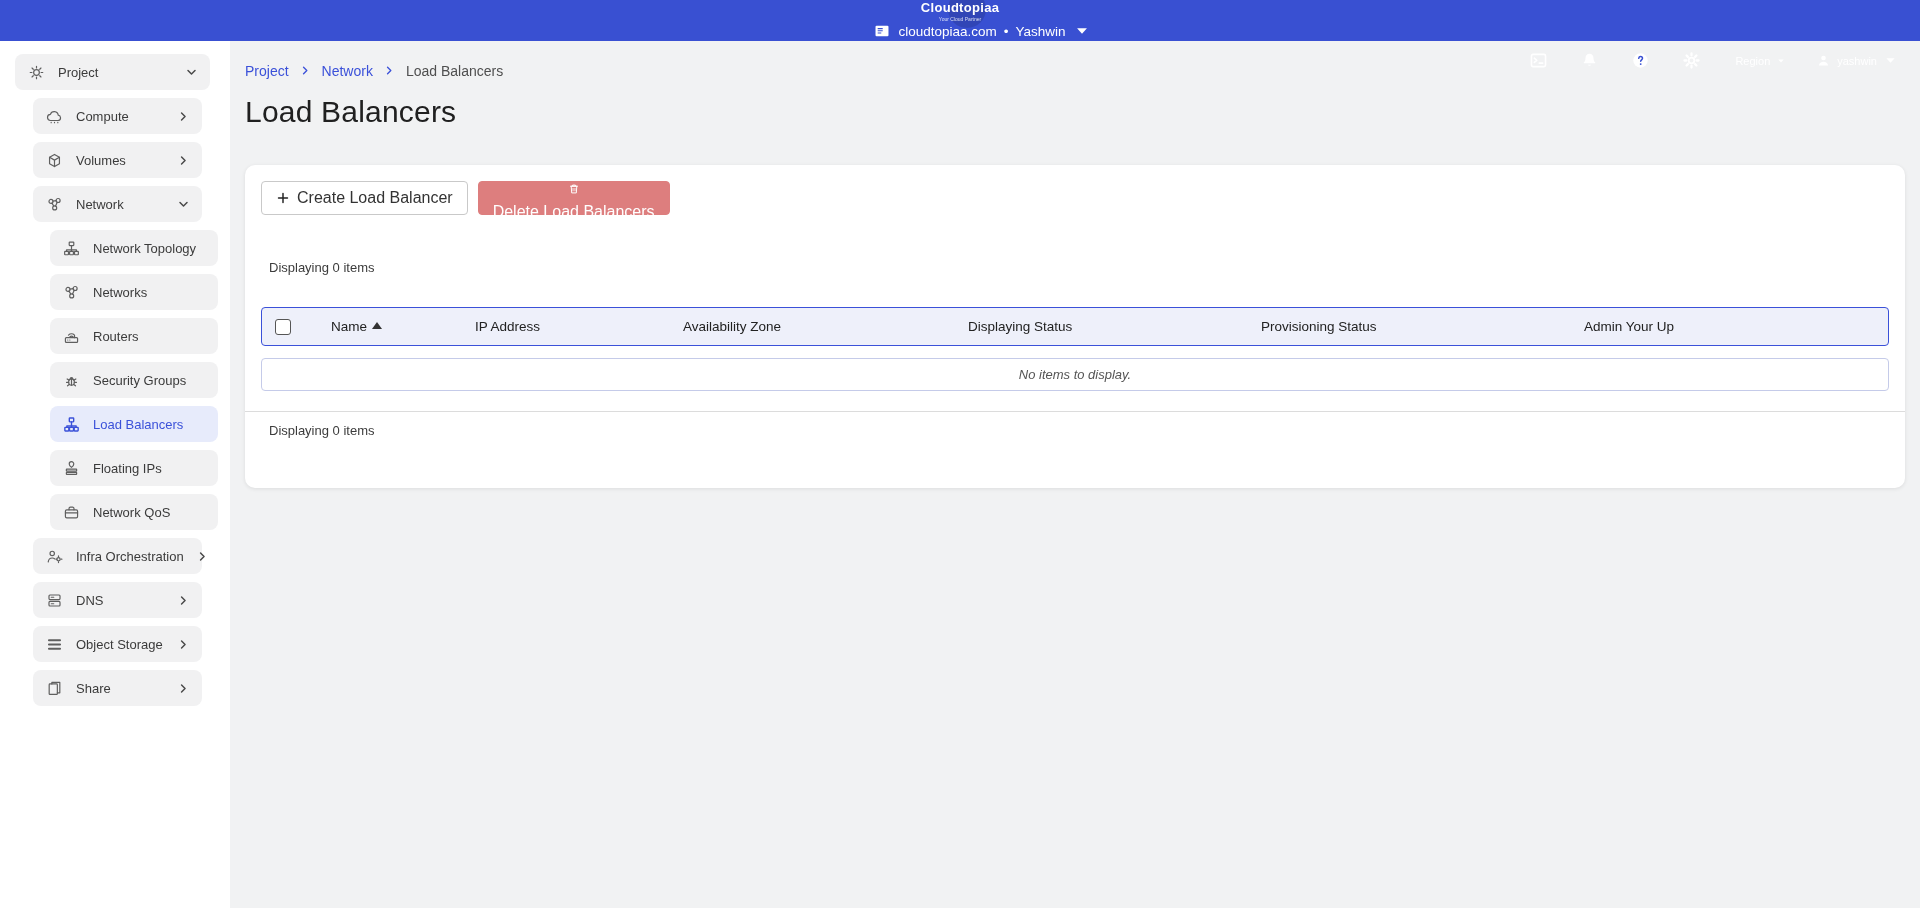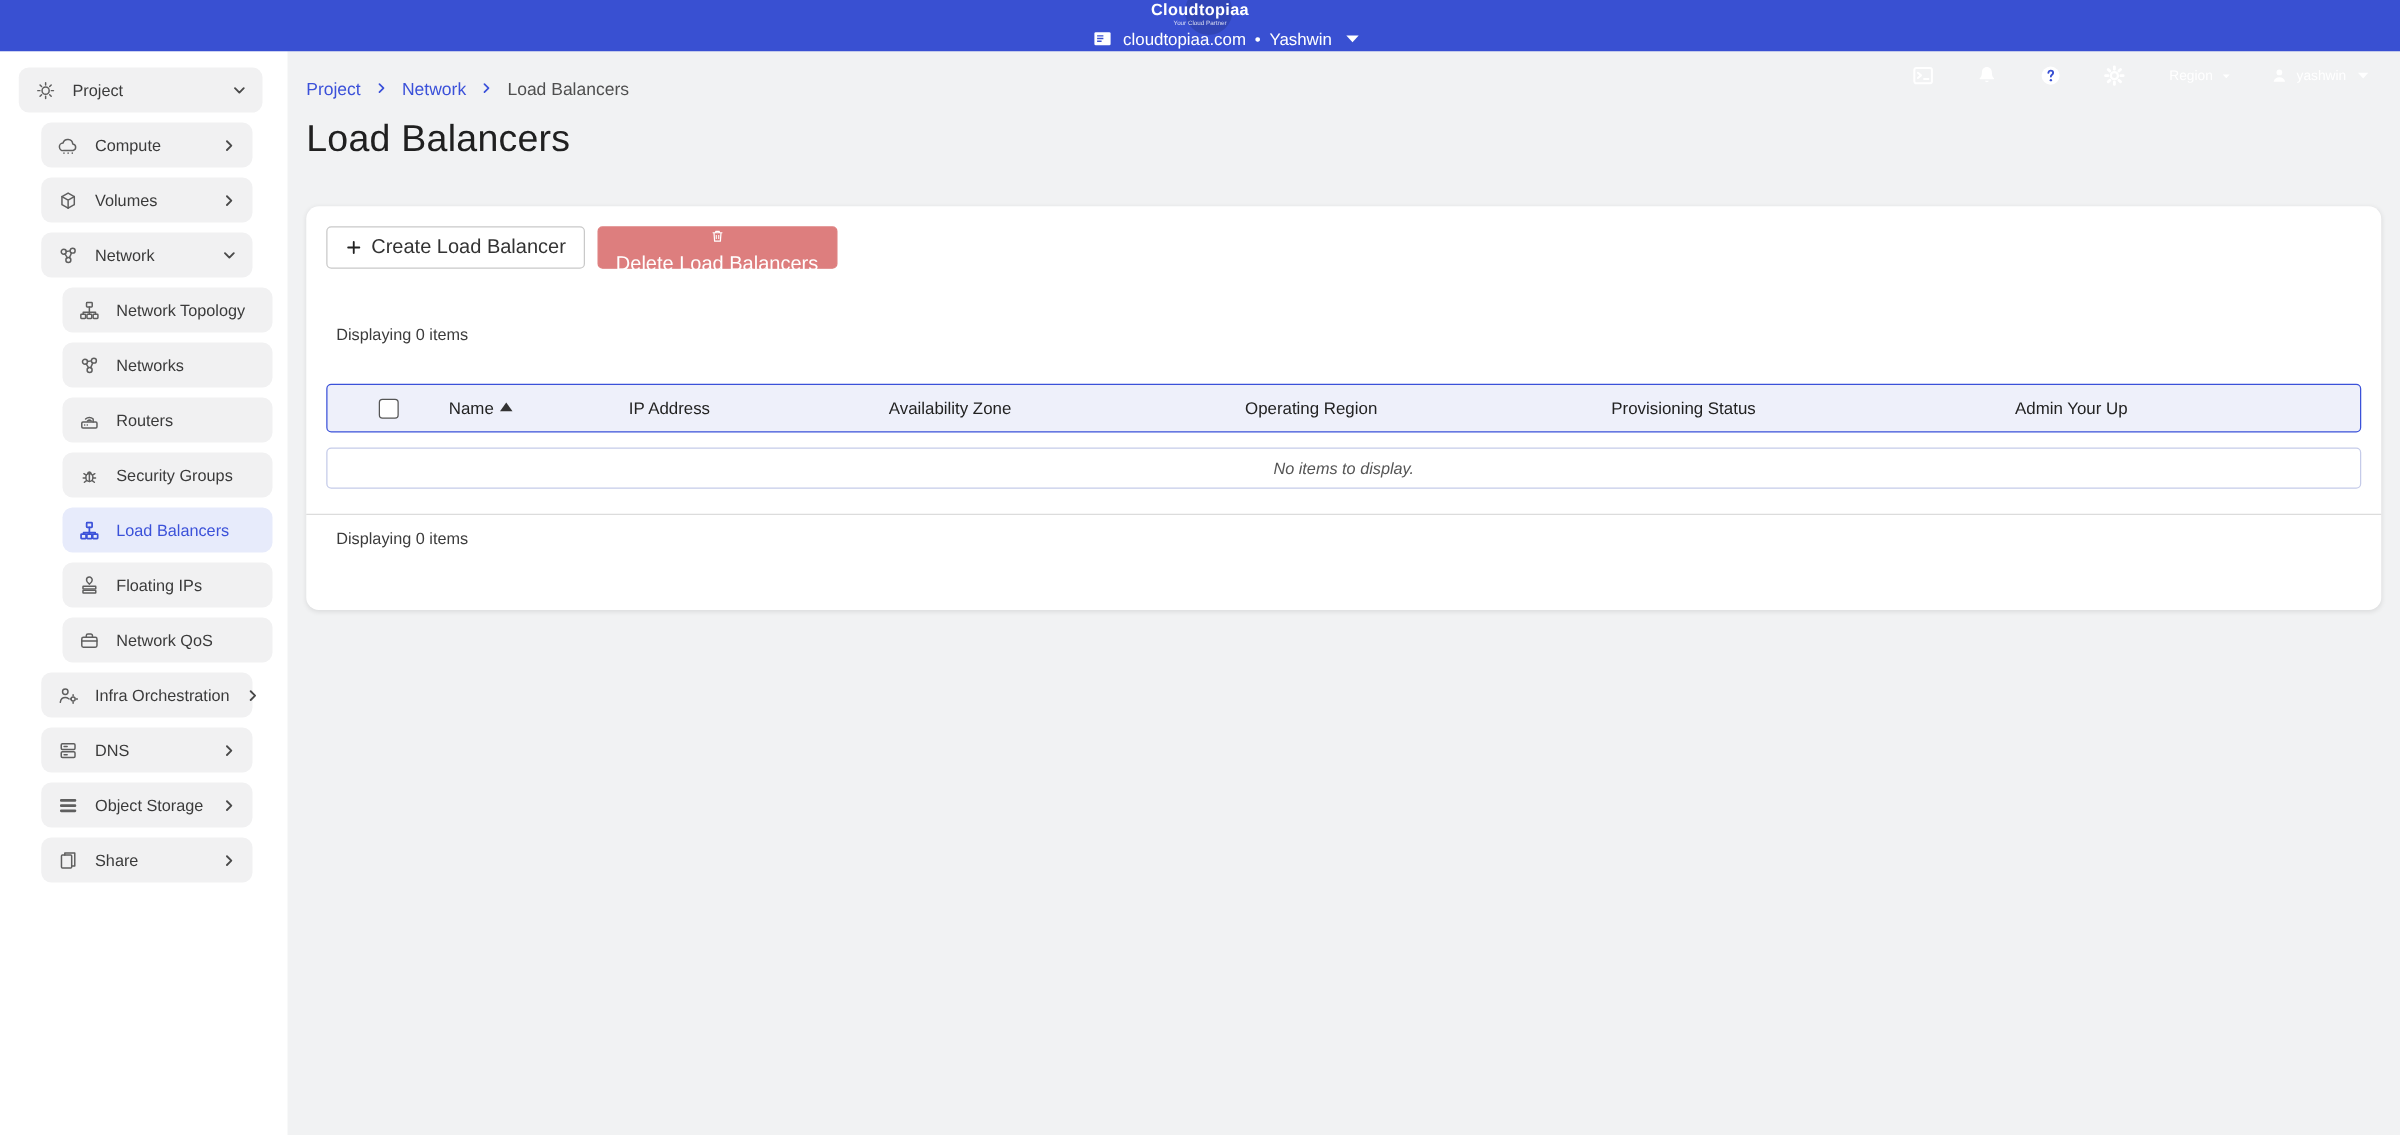--- a/index.html
+++ b/index.html
@@ -70,21 +70,21 @@
   .btn { height:34px; border-radius:4px; font-size:16px; display:flex; align-items:center;
     gap:7px; padding:0 14px; cursor:pointer; font-family:inherit; white-space:nowrap; }
   .btn .icon { width:14px; height:14px; }
   .btn-create { background:#fff; border:1px solid #c9c9c9; color:#333; }
   .btn-delete { background:var(--danger,#dd7e7e); border:1px solid var(--danger,#dd7e7e); color:#fff;flex-direction:column; }
   .displaying { font-size:13px; color:#3c3c3c; margin-top:45px; padding-left:8px; }
   .displaying.bottom { margin-top:11px; }
   .thead { margin-top:32px; height:39px; border:1px solid var(--header-border,#3b51d9);
     background:var(--header-bg,#eef0fa); border-radius:4px;
     display:grid; grid-template-columns:69px 144px 208px 285px 293px 323px auto;
-    align-items:center; font-size:13.5px; color:#222;padding-left:28px; }
+    align-items:center; font-size:13.5px; color:#222; }
   .th { display:flex; align-items:center; gap:5px; cursor:pointer; }
   .th-check { display:flex; align-items:center; }
   .checkbox { width:16px; height:16px; border:1.6px solid #555; border-radius:3px;
     background:#fff; margin-left:13px; cursor:pointer; }
   .sort-caret { width:0; height:0; border-left:5px solid transparent;
     border-right:5px solid transparent; border-bottom:7px solid #333; margin-bottom:2px; }
   .empty-row { margin-top:12px; height:33px; border:1px solid var(--empty-border,#c5cbe9);
     border-radius:4px; display:flex; align-items:center; justify-content:center;
     font-size:13px; font-style:italic; color:#555; }
   .divider { height:1px; background:#dcdcdc; margin:20px -16px 0; }
@@ -448,21 +448,21 @@
               <span>Name</span>
               <span class="sort-caret"></span>
             </div>
             <div class="th">
               <span>IP Address</span>
             </div>
             <div class="th">
               <span>Availability Zone</span>
             </div>
             <div class="th">
-              <span>Operating Region</span>
+              <span>Displaying Status</span>
             </div>
             <div class="th">
               <span>Provisioning Status</span>
             </div>
             <div class="th">
               <span>Admin Your Up</span>
             </div>
           </div>
 
         <div class="empty-row">

